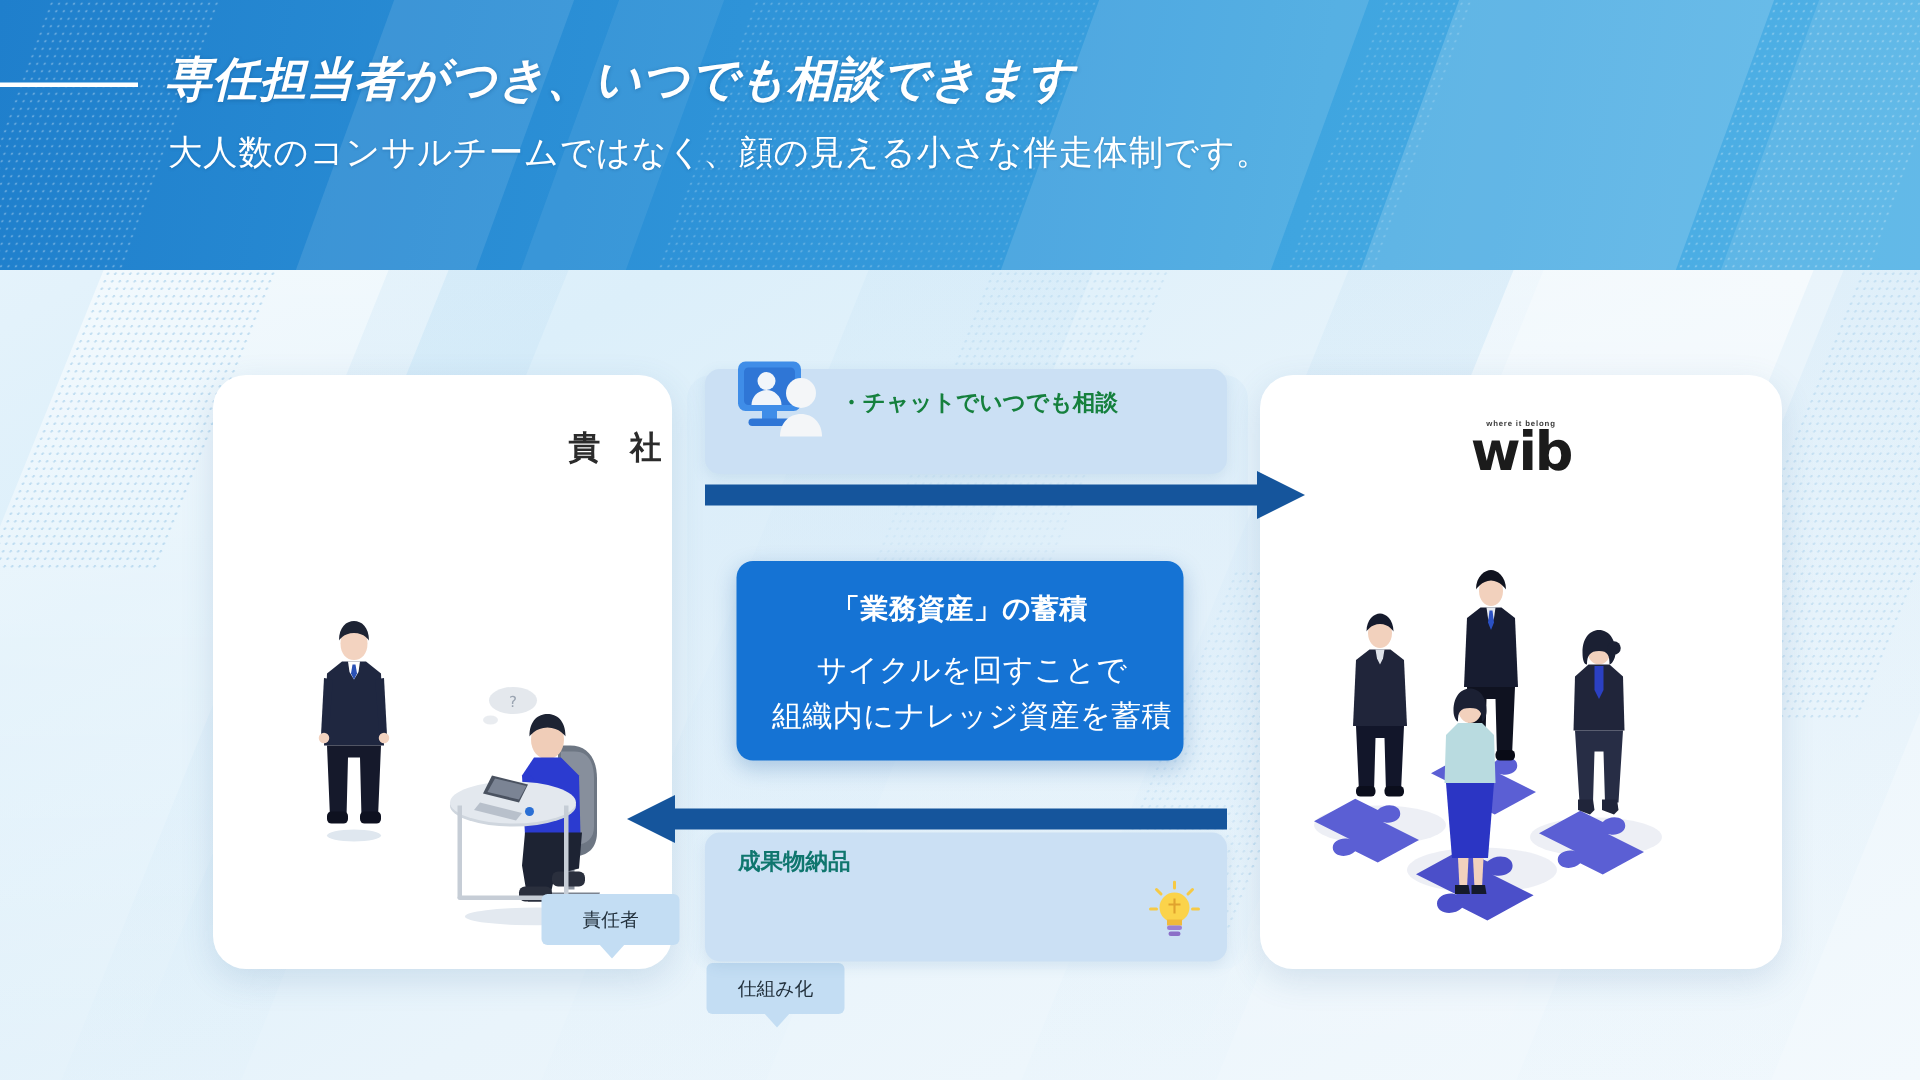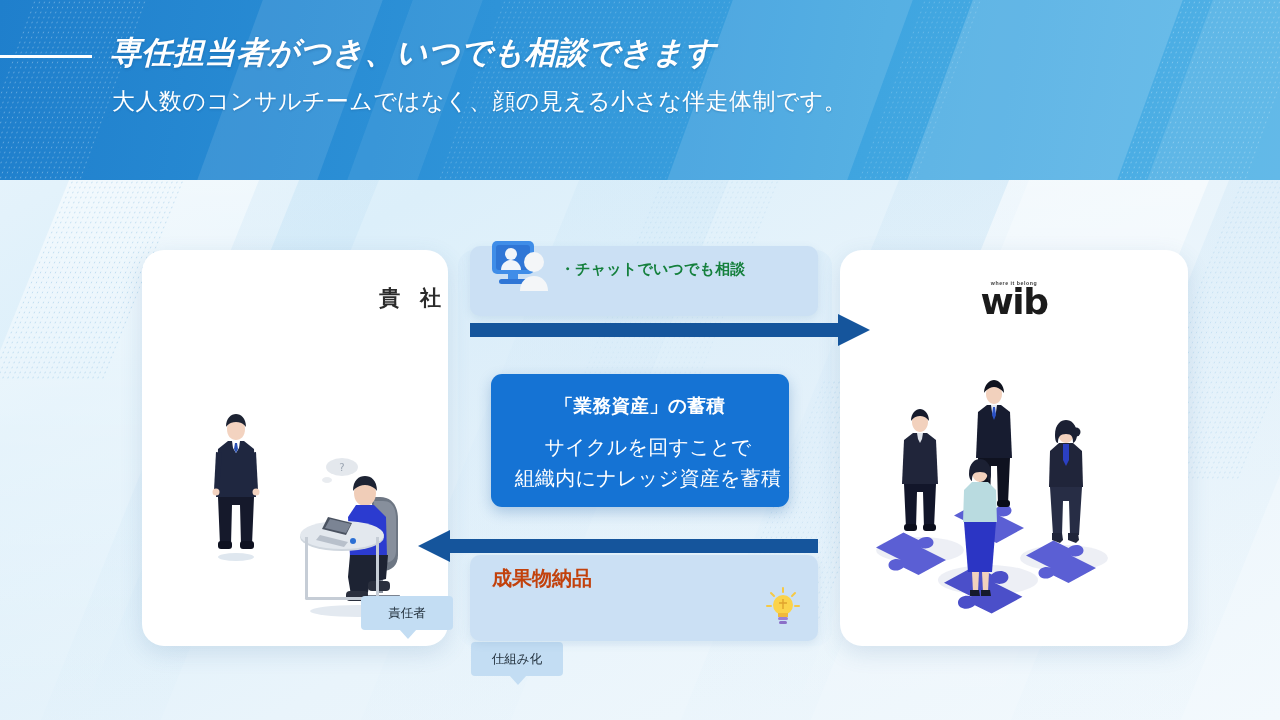--- a/index.html
+++ b/index.html
@@ -167,21 +167,21 @@
   }
   #accum-body {
     position: absolute; left: 16px; right: 0; top: 58px;
     font-size: 20px; font-weight: 400; line-height: 1.55;
     letter-spacing: .3px;
   }
 
   #deliver-box { left: 470px; top: 555px; width: 348px; height: 86px; }
   #deliver-title {
     position: absolute; left: 22px; top: 10px;
-    font-size: 20px; font-weight: 700; color: #c2410c; font-family: Liberation Mono, monospace;
+    font-size: 15px; font-weight: 700; color: #0f766e; font-family: Liberation Mono, monospace;
   }
   #deliver-body {
     position: absolute; left: 22px; top: 33px;
     font-size: 15px; font-weight: 700; color: #1d2a36;
     line-height: 1.5; letter-spacing: .1px;
   }
   .bulb-icon { position: absolute; right: 18px; bottom: 14px; width: 34px; height: 40px; }
 
   
   .arrow-wrap { position: absolute; }

